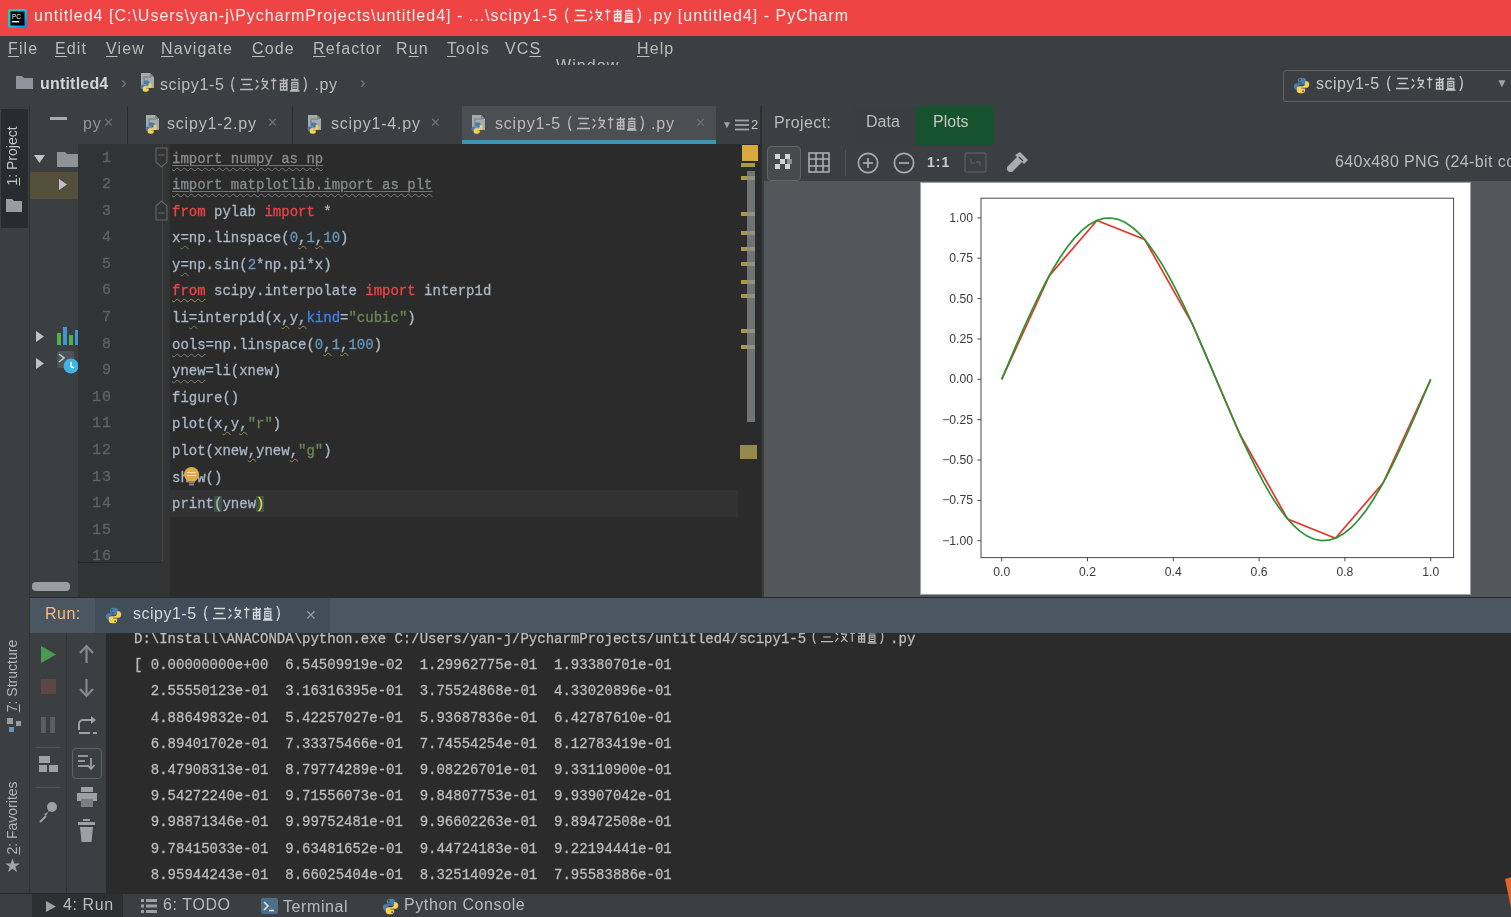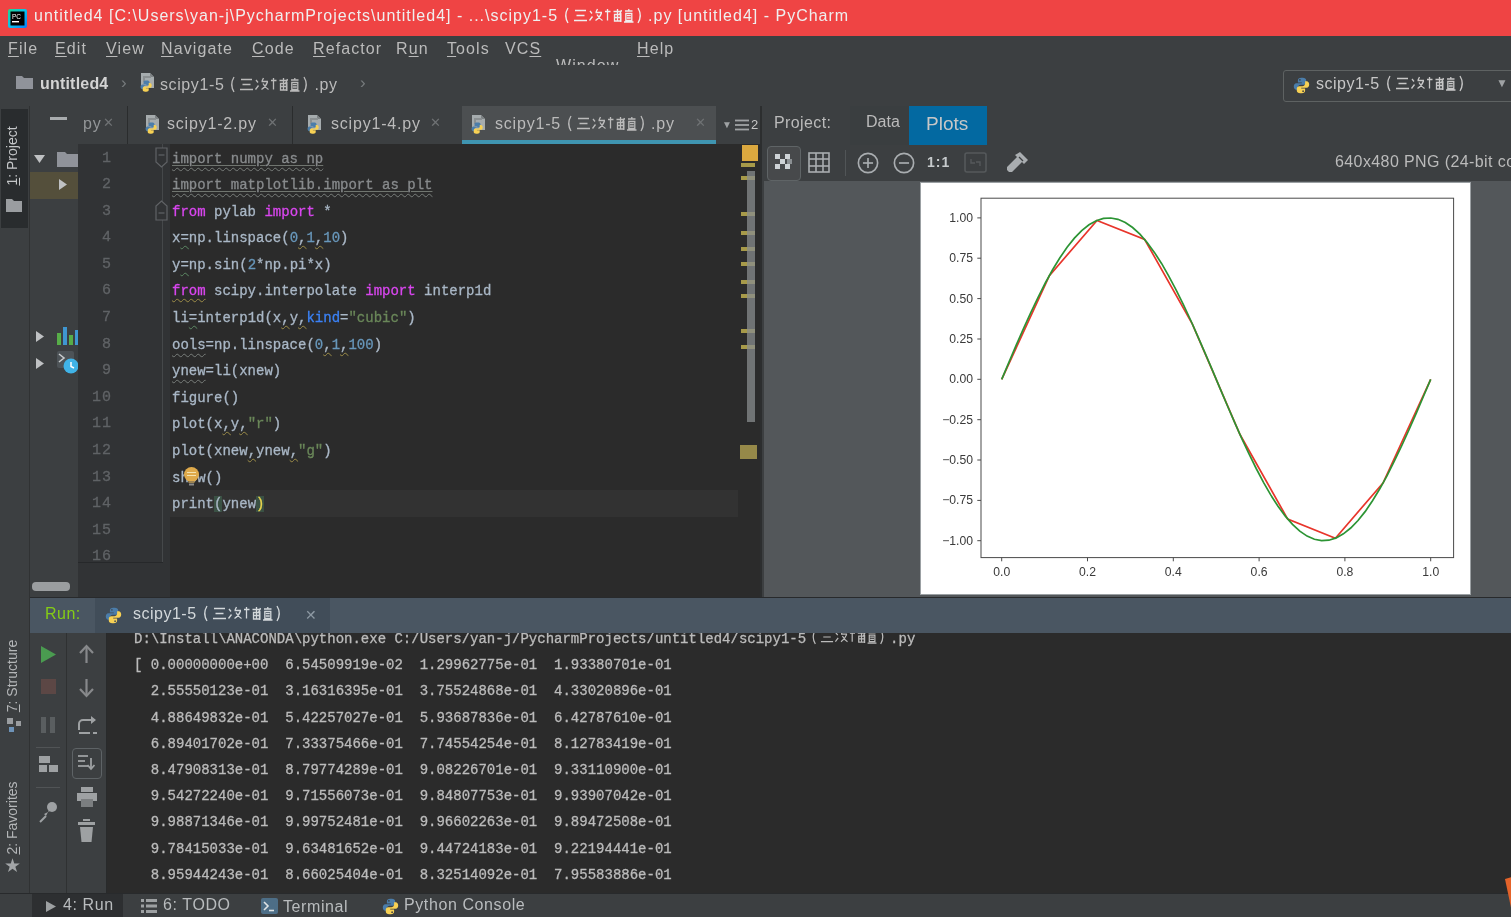--- a/index.html
+++ b/index.html
@@ -4,21 +4,21 @@
 html,body{margin:0;padding:0}
 body{width:1511px;height:917px;overflow:hidden;background:#2b2b2b;font-family:"Liberation Sans",sans-serif}
 #app{position:relative;width:1511px;height:917px;overflow:hidden}
 .abs{position:absolute}
 .mono{font-family:"Liberation Mono",monospace;-webkit-text-stroke:0.3px}
 u{text-decoration:underline;text-underline-offset:2px}
 .wavg{text-decoration:underline wavy #787d7a 1px;text-underline-offset:4px}
 .ulg{text-decoration:underline #70756f 1px;text-underline-offset:2px}
 .wavy{text-decoration:underline wavy #9c8c47 1px;text-underline-offset:3px}
 .wavt{text-decoration:underline wavy #5d8a64 1px;text-underline-offset:3px}
-.kw{color:#d946ef}.num{color:#6897bb}.str{color:#6a8759}.gr{color:#888b8d}.par{color:#3b82f6}
+.kw{color:#ef4444}.num{color:#6897bb}.str{color:#6a8759}.gr{color:#888b8d}.par{color:#3b82f6}
 pre{margin:0}
 .x{color:#6f7274;font-size:13px}
 svg{display:block}
 .cjk{display:inline-block;vertical-align:-3px}
 </style></head><body>
 <div id="app">
 
 <div class="abs" style="left:0;top:0;width:1511px;height:36px;background:#ef4444">
  <svg class="abs" style="left:8px;top:9px" width="19" height="19" viewBox="0 0 19 19">
   <defs>
@@ -294,21 +294,21 @@
  <div class="abs" style="left:664px;top:1px;width:16px;height:16px;background:#dba83f"></div>
 
  <div class="abs" style="left:662px;top:301px;width:17px;height:14px;background:#968949"></div>
 </div>
 
 <div class="abs" style="left:760px;top:106px;width:751px;height:491px;background:#3c3f41;border-left:2px solid #2c2e2f;box-sizing:border-box">
  <div class="abs" style="left:12px;top:8px;color:#bbbbbb;font-size:16px;letter-spacing:0.4px">Project:</div>
  <div class="abs" style="left:88px;top:0;width:69px;height:39px;background:#3a3e40;color:#bbbbbb;font-size:16px">
         <span class="abs" style="left:16px;top:7px">Data</span>
       </div>
- <div class="abs" style="left:147px;top:0;width:78px;height:39px;background:#0369a1;color:#c7c7c7;font-size:19px">
+ <div class="abs" style="left:154px;top:0;width:78px;height:39px;background:#14532d;color:#c7c7c7;font-size:16px">
         <span class="abs" style="left:17px;top:7px">Plots</span>
       </div>
 
  <div class="abs" style="left:5px;top:40px;width:32px;height:33px;background:#47494b;border:1px solid #5f6466;border-radius:4px"></div>
  <svg class="abs" style="left:13px;top:48px" width="17" height="17" viewBox="0 0 17 17">
         <g fill="#ced3d6">
           <rect x="0" y="0" width="5" height="5"></rect>
           <rect x="10" y="0" width="5" height="5"></rect>
           <rect x="5" y="5" width="5" height="5"></rect>
           <rect x="12" y="5" width="5" height="5" fill="#8b9093"></rect>
@@ -388,21 +388,21 @@
               </g>
 <polyline points="80.7,196.3 128.4,92.6 176.0,37.4 223.7,56.5 271.4,141.1 319.0,251.5 366.7,336.1 414.4,355.2 462.0,300.0 509.7,196.3" fill="none" stroke="#e8352b" stroke-width="1.7"></polyline>
 <polyline points="80.7,196.3 88.0,179.1 95.2,162.2 102.5,145.6 109.8,129.6 117.1,114.4 124.3,100.0 131.6,86.8 138.9,74.8 146.1,64.2 153.4,55.1 160.7,47.6 168.0,41.8 175.2,37.7 182.5,35.4 189.8,35.0 197.0,36.3 204.3,39.5 211.6,44.5 218.9,51.2 226.1,59.5 233.4,69.4 240.7,80.7 247.9,93.3 255.2,107.1 262.5,121.9 269.8,137.5 277.0,153.8 284.3,170.6 291.6,187.7 298.8,204.9 306.1,222.0 313.4,238.8 320.6,255.1 327.9,270.7 335.2,285.5 342.5,299.3 349.7,311.9 357.0,323.2 364.3,333.1 371.5,341.4 378.8,348.1 386.1,353.1 393.4,356.3 400.6,357.6 407.9,357.2 415.2,354.9 422.4,350.8 429.7,345.0 437.0,337.5 444.3,328.4 451.5,317.8 458.8,305.8 466.1,292.6 473.3,278.2 480.6,263.0 487.9,247.0 495.2,230.4 502.4,213.5 509.7,196.3" fill="none" stroke="#2c9434" stroke-width="1.7"></polyline>
 </svg>
           </div>
   </div>
  </div>
 </div>
 
 <div class="abs" style="left:30px;top:597px;width:1481px;height:36px;background:#4a5662;border-top:1px solid #282a2c;box-sizing:border-box">
- <span class="abs" style="left:15px;top:7px;color:#84cc16;font-size:16px;letter-spacing:0.5px">Run:</span>
+ <span class="abs" style="left:15px;top:7px;color:#fdba74;font-size:16px;letter-spacing:0.5px">Run:</span>
  <div class="abs" style="left:65px;top:0;width:235px;height:36px;background:#414d59">
   <span class="abs" style="left:10px;top:9px">
           <svg width="17" height="17" viewBox="0 0 17 17">
 <path d="M8.3,0.8 c-2.2,0 -3.4,0.9 -3.4,2.4 v2.3 h3.9 v0.8 H3.3 c-1.5,0 -2.5,1.3 -2.5,3.2 c0,1.9 1,3.2 2.5,3.2 h1.6 v-2.2 c0-1.5 1.3-2.7 2.8-2.7 h3.2 c1.3,0 2.3-1 2.3-2.3 V3.2 c0-1.5 -1.4-2.4 -3.4-2.4 z M6.9,2 a0.8,0.8 0 1 1 0,1.7 a0.8,0.8 0 0 1 0,-1.7 z" fill="#4b7daa"></path>
 <path d="M8.7,16.2 c2.2,0 3.4,-0.9 3.4,-2.4 v-2.3 H8.2 v-0.8 h5.5 c1.5,0 2.5,-1.3 2.5,-3.2 c0,-1.9 -1,-3.2 -2.5,-3.2 h-1.6 v2.2 c0,1.5 -1.3,2.7 -2.8,2.7 H6.1 c-1.3,0 -2.3,1 -2.3,2.3 v2.3 c0,1.5 1.4,2.4 3.4,2.4 z M10.1,15 a0.8,0.8 0 1 1 0,-1.7 a0.8,0.8 0 0 1 0,1.7 z" fill="#f7d154"></path>
 </svg>
         </span>
   <span class="abs" style="left:38px;top:7px;color:#d3d8db;font-size:16px;letter-spacing:0.5px;white-space:nowrap">scipy1-5<svg class="cjk" width="90" height="17" viewBox="0 0 90 17">
             <g fill="none" stroke="currentColor" stroke-width="1.3">
 <path d="M10,1 Q5.5,8.5 10,16"></path>

